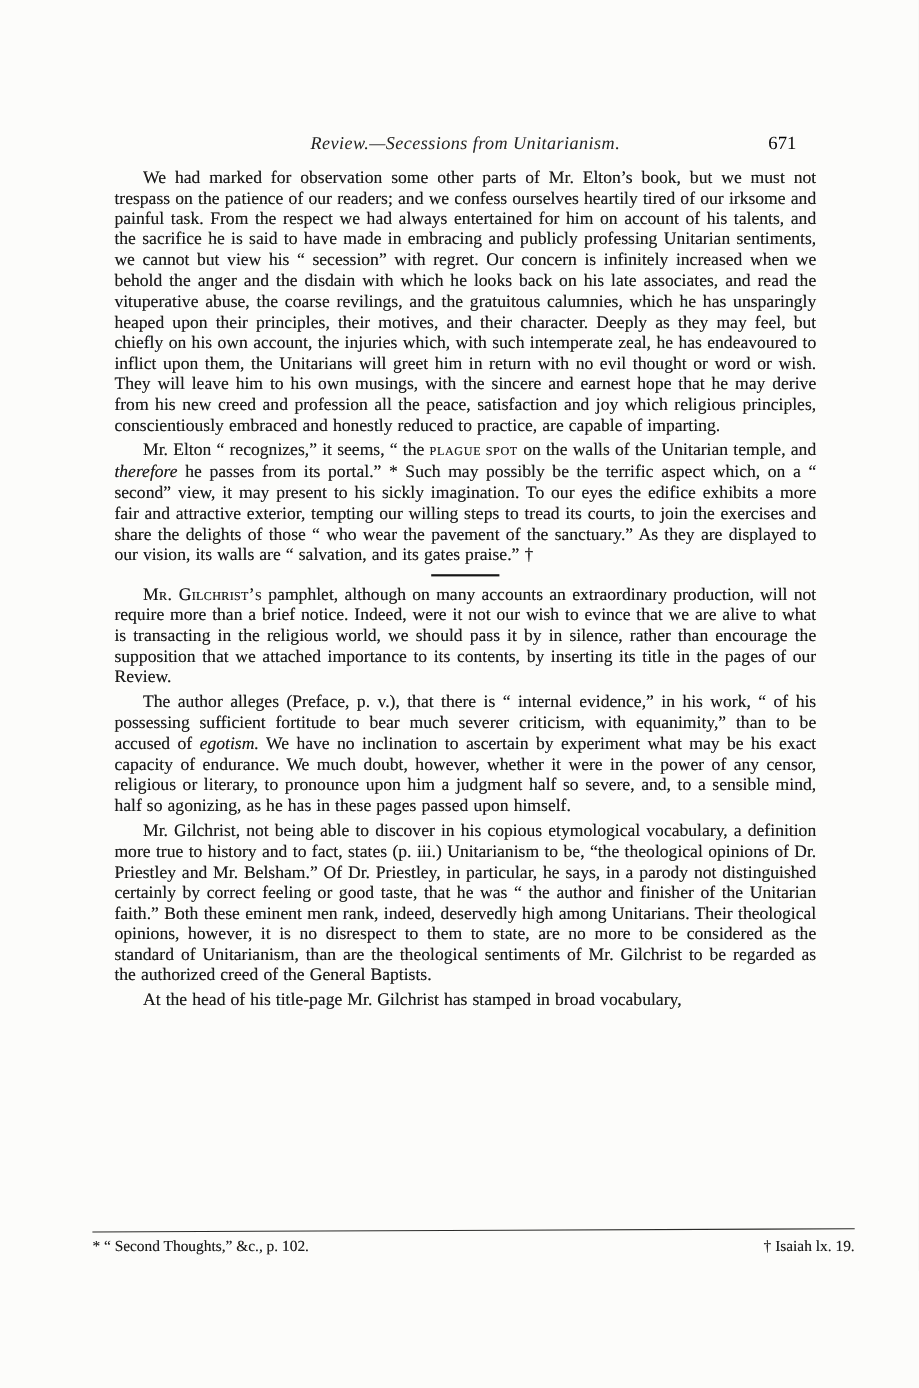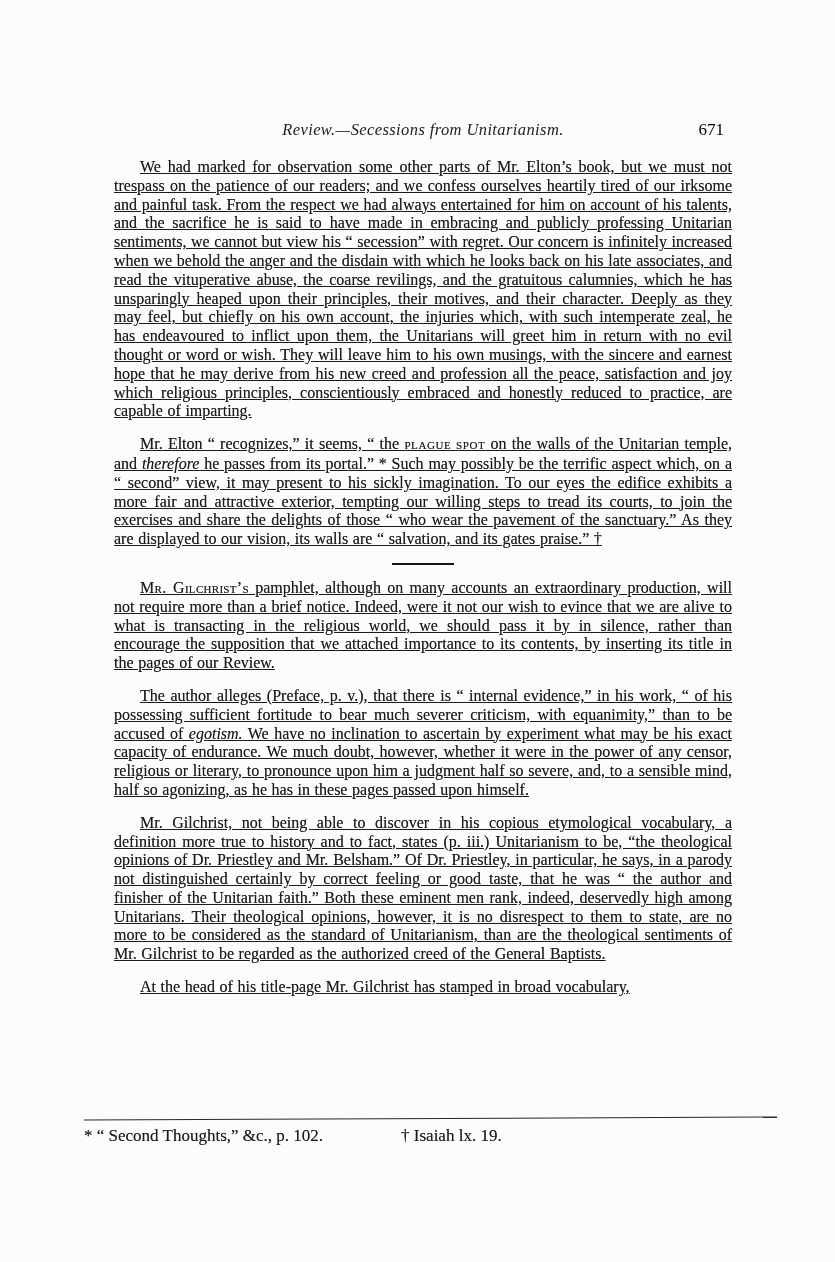--- a/index.html
+++ b/index.html
@@ -39,28 +39,27 @@
   }
   .page-number {
     position: absolute;
     right: 22px;
     top: 0;
     font-size: 17px;
     font-style: normal;
     color: #000000;
   }
   .para {
-    margin: 14px;
+    margin: 4px;
     text-indent: 26px;
     text-align: justify;
     font-size: 16px;
     line-height: 18.8px;
     word-spacing: 0.6px;
     text-shadow: 0 0 0.45px rgba(10,10,10,0.55);
-    text-decoration: underline;
   }
   .i   { font-style: italic; }
   .sc  { font-variant: small-caps; letter-spacing: 0.3px; }
   .caps{ font-size: 11px; letter-spacing: 0.6px; }
   .section-divider {
     width: 62px;
     height: 0;
     border-top: 2.2px solid #161616;
     margin: 7px auto 8px auto;
   }
@@ -70,23 +69,23 @@
     left: 84px;
     right: 58px;
   }
   .footnote-rule {
     border-top: 1.6px solid #2a2a28;
     transform: rotate(-0.25deg);
     margin-bottom: 7px;
   }
   .footnote-line {
     display: flex;
-    justify-content: flex-start;
+    justify-content: space-between;
     gap: 78px;
-    font-size: 17px;
+    font-size: 14px;
     text-shadow: 0 0 0.4px rgba(10,10,10,0.5);
   }
 </style>
 </head>
 <body>
 
 <div class="page">
   <div class="content">
 
     <div class="page-header">

